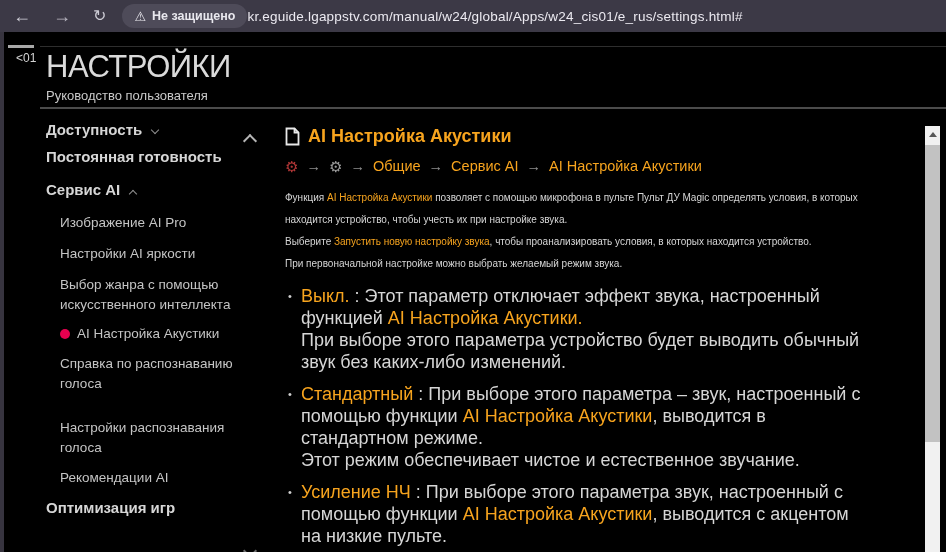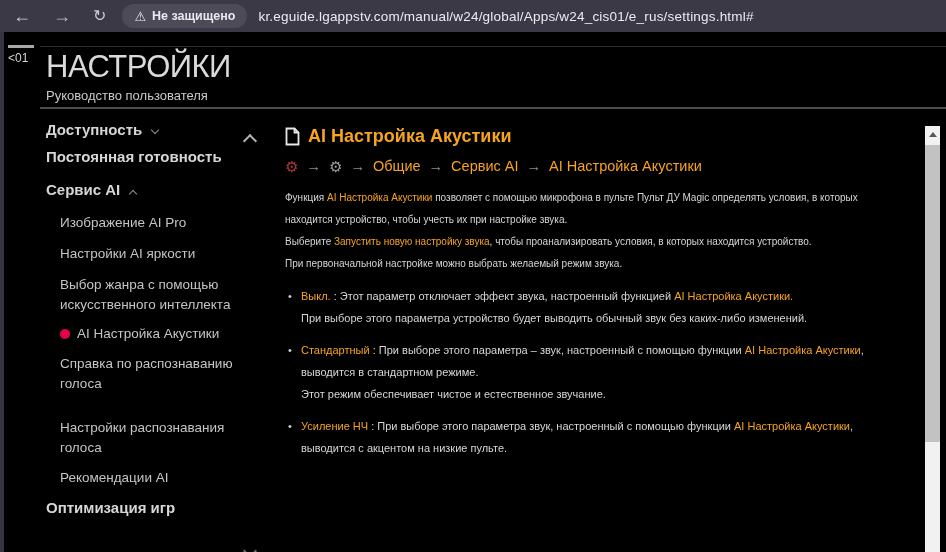--- a/index.html
+++ b/index.html
@@ -19,29 +19,29 @@
   .tb-icon.back   { margin-left:13px; }
   .tb-icon.fwd    { margin-left:22px; color:#b9b7c2; }
   .tb-icon.reload { margin-left:22px; font-size:16px; }
   .chip {
     margin-left:16px; height:24px; padding:0 12px; border-radius:13px;
     background:#4e4b59; display:flex; align-items:center; gap:6px;
     color:#e9e8ee; font-size:12.5px; font-weight:700; white-space:nowrap;
   }
   .chip .warn { font-size:13px; font-weight:400; }
   .url {
-    margin-left:11px; color:#eceaf1; font-size:13.5px; letter-spacing:.2px;
+    color:#eceaf1; font-size:13.5px; letter-spacing:.2px;
     white-space:nowrap;
   }
 
   
   .edge { position:absolute; left:0; top:32px; width:4px; height:520px; background:#37343f; }
 
   .marker-bar { position:absolute; left:8px; top:45px; width:26px; height:3px; background:#a8a8a8; }
-  .marker-txt { position:absolute; left:8px; top:51px; color:#d4d4d4; font-size:12px; }
+  .marker-txt { position:absolute; left:16px; top:51px; color:#d4d4d4; font-size:12px; }
 
   .hairline-top { position:absolute; left:40px; top:46px; width:906px; height:1px; background:#2e2e2e; }
   .page-title { position:absolute; left:46px; top:49px; color:#dadada; font-size:31px; font-weight:400; letter-spacing:-.5px; }
   .page-sub   { position:absolute; left:46px; top:88px; color:#c9c9c9; font-size:13px; }
   .divider    { position:absolute; left:40px; top:107px; width:906px; height:2px; background:#4b4b4b; }
 
   
   .side { position:absolute; left:40px; top:112px; width:245px; height:440px; }
   .s-top {
     font-size:15px; font-weight:700; color:#d6d6d6; margin-left:6px;
@@ -79,21 +79,21 @@
   .gear.red  { color:var(--gear_red,#b03636); }
   .gear.gray { color:#9a9a9a; }
   .sep { color:#8f8f8f; }
   .crumb { color:var(--accent,#f7a41e); text-decoration:none; cursor:pointer; }
 
   .body-p { margin:0; width:580px; font-size:10px; line-height:22px; }
   .body-p.first { margin-top:13px; }
   .hl { color:var(--accent,#f7a41e); }
 
   .bullets { list-style:none; margin:10px 0 0 0; padding:0 0 0 2px; width:580px; }
-  .bullets li { position:relative; padding-left:14px; margin-top:10px; font-size:11px; line-height:22px; }
+  .bullets li { position:relative; padding-left:14px; margin-top:10px; font-size:18px; line-height:22px; }
   .bullets li::before { content:"•"; position:absolute; left:1px; top:0; color:#cfcfcf; font-size:11px; line-height:22px; }
 
   
   .scrollbar { position:absolute; left:925px; top:126px; width:15px; height:426px; background:#f1f1f1; }
   .sb-btn { height:17px; display:flex; align-items:center; justify-content:center; cursor:pointer; }
   .sb-tri { width:0; height:0; border-left:4px solid transparent; border-right:4px solid transparent; border-bottom:5px solid #585858; }
   .sb-thumb { position:absolute; left:0; top:19px; width:15px; height:297px; background:#c2c2c2; cursor:pointer; }
 </style>
 </head>
 <body>

